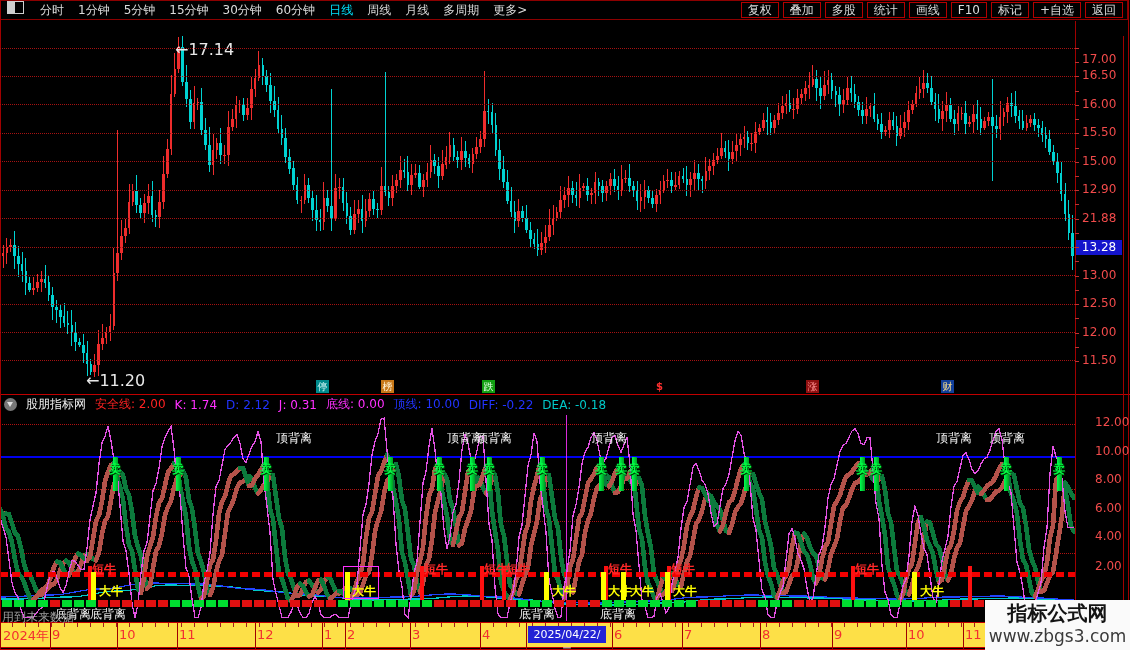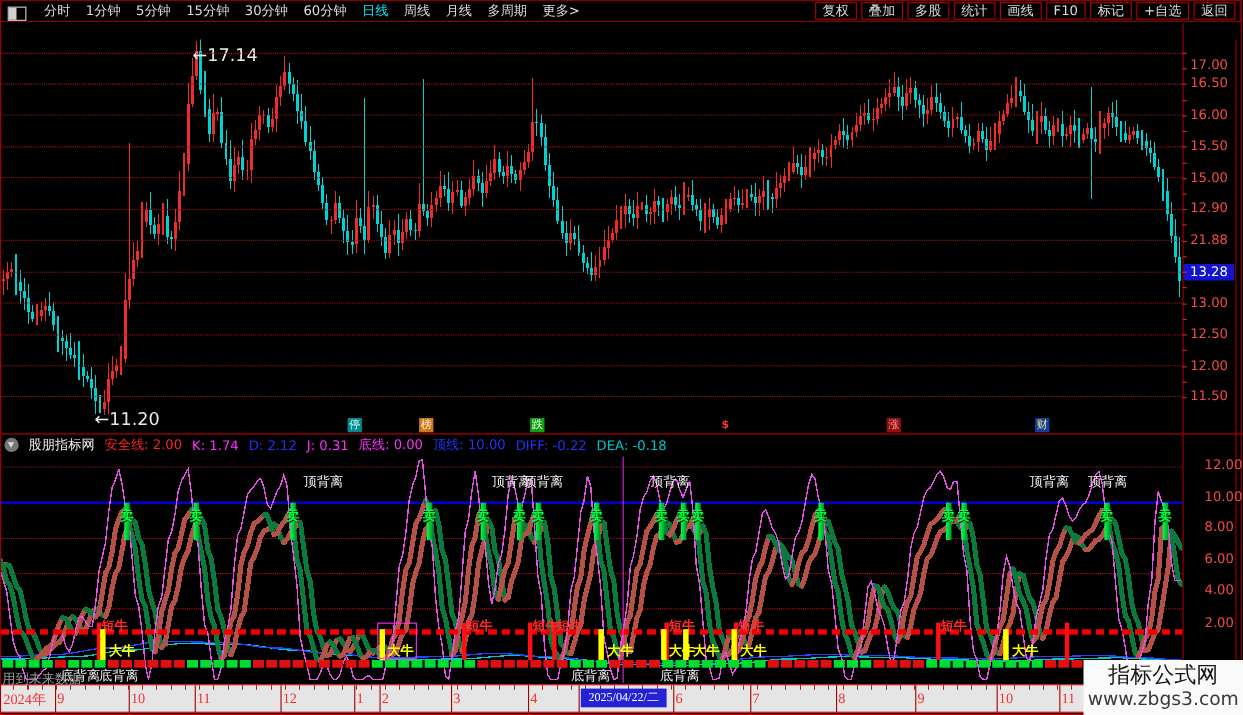--- a/index.html
+++ b/index.html
@@ -2,21 +2,21 @@
 <html><head>
 <meta charset="utf-8">
 <style>
   html,body{margin:0;padding:0;background:#000;}
   #screen{position:relative;width:1130px;height:650px;background:#000;overflow:hidden;
           font-family:"DejaVu Sans","Liberation Sans",sans-serif;-webkit-font-smoothing:none;}
   .abs{position:absolute;}
   
   #toolbar{position:absolute;left:0;top:0;width:1128px;height:20px;border:1px solid #8c0000;
            display:flex;justify-content:space-between;align-items:center;background:#000;box-sizing:border-box;}
-  #tb-left{display:flex;align-items:flex-end;gap:14px;padding-left:6px;}
+  #tb-left{display:flex;align-items:flex-start;gap:14px;padding-left:6px;}
   #tb-right{display:flex;align-items:center;gap:4px;padding-right:4px;}
   .titem{color:#dcdcdc;font-size:12px;line-height:18px;white-space:nowrap;cursor:default;}
   .titem.active{color:#00e5ff;}
   .rbtn{color:#dcdcdc;font-size:12px;line-height:14px;border:1px solid #b40000;padding:0 6px;white-space:nowrap;}
   #tb-icon{width:15px;height:11px;border:1px solid #cfcfcf;position:relative;margin-right:2px;}
   #tb-icon span{position:absolute;left:0;top:0;width:7px;height:11px;background:#cfcfcf;}
   
   #titlebar{position:absolute;left:0;top:21px;width:1130px;height:15px;color:#f0f0f0;font-size:12px;}
   #title-text{position:absolute;left:6px;top:1px;}
   .chev-circle{width:13px;height:13px;border-radius:50%;background:#777;position:absolute;}
@@ -46,32 +46,32 @@
   .sellbar{position:absolute;width:5px;background:linear-gradient(90deg,#00ff50,#00a020);}
   .divtxt{position:absolute;color:#f2f2f2;font-size:12px;white-space:nowrap;}
   .sbull{position:absolute;color:#ff2828;font-size:12px;font-weight:bold;white-space:nowrap;}
   .bbull{position:absolute;color:#ffff00;font-size:12px;font-weight:bold;white-space:nowrap;}
   .rbar{position:absolute;width:4px;background:#ff1010;}
   .ybar{position:absolute;width:5px;background:#ffff00;}
   #bullbox{position:absolute;border:1px solid #ff30ff;background:rgba(0,0,0,0);}
   #crosshair{position:absolute;width:1px;background:#ff30ff;opacity:.85;}
   
   #date-axis{position:absolute;left:0;top:622px;width:1130px;height:26px;border-top:1px solid #c00000;
-             border-bottom:1px solid #c00000;box-sizing:border-box;background:#e5e5e5;font-family:Liberation Serif, serif;}
+             border-bottom:1px solid #c00000;box-sizing:border-box;background:#fde047;}
   #date-ticks{position:absolute;left:0;top:0;width:1075px;height:4px;
               background:repeating-linear-gradient(90deg,rgba(0,0,0,0) 0 12px,#a02020 12px 13px);}
   .dlabel{position:absolute;color:#f23030;font-size:13px;top:4px;}
   .dsep{position:absolute;width:1px;height:26px;background:#a00000;top:0;}
   #datebox{position:absolute;top:3px;height:17px;background:#2323d5;color:#fff;font-size:11px;
            line-height:17px;text-align:center;}
   #future-note{position:absolute;left:2px;top:609px;color:#9a9a9a;font-size:12px;z-index:6;}
   
   #watermark{position:absolute;left:985px;top:600px;width:145px;height:50px;background:#fafafa;z-index:9;
              text-align:center;}
-  #wm1{font-weight:normal;font-size:20px;color:#141414;line-height:26px;}
+  #wm1{font-weight:bold;font-size:20px;color:#141414;line-height:26px;}
   #wm2{font-size:17px;color:#3a3a3a;line-height:20px;}
   svg{position:absolute;shape-rendering:crispEdges;}
 </style>
 </head>
 <body>
 
 <div id="screen">
 
   <div id="toolbar">
     <div id="tb-left">

